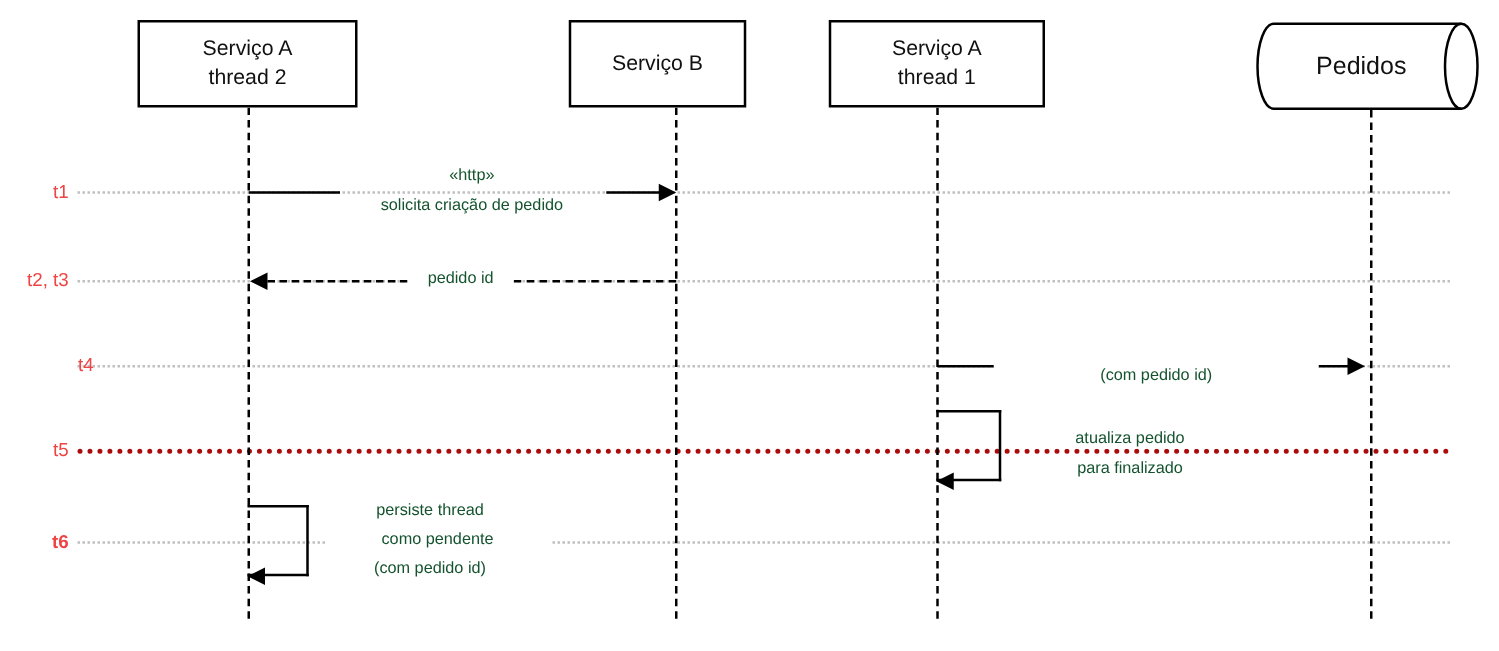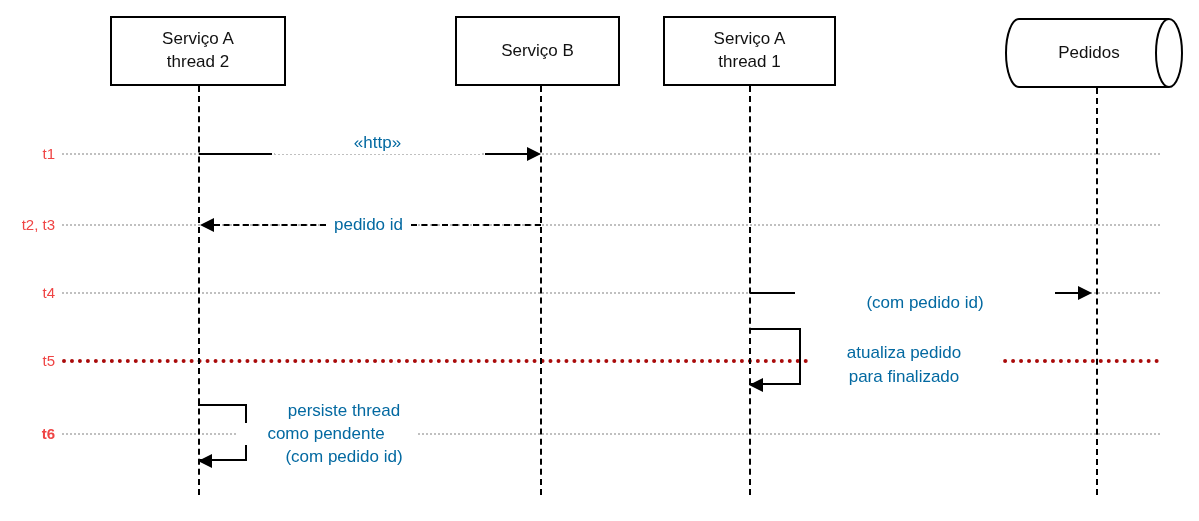--- a/index.html
+++ b/index.html
@@ -9,21 +9,21 @@
   
   .participant{position:absolute;box-sizing:border-box;border:2px solid #000000;background:#ffffff;
     display:flex;flex-direction:column;align-items:center;justify-content:center;
     font-size:17px;color:#111111;line-height:1.35;text-align:center;}
   .participant .pline{display:block;white-space:nowrap;}
 
   
   .db{position:absolute;}
   .db svg{display:block;overflow:visible;}
   .db .dblabel{position:absolute;left:0;right:0;top:0;bottom:0;display:flex;align-items:center;
-    justify-content:center;font-size:17px;color:#111111;}
+    justify-content:center;font-size:20px;color:#111111;}
 
   
   .lifeline{position:absolute;width:0;border-left:2px dashed #000000;}
 
   
   .gridline{position:absolute;height:0;border-top:2px dotted #c0c0c0;}
   .gridline.redline{border-top:4px dotted #aa0b0b;}
 
   
   .tlabel{position:absolute;font-size:15px;color:#ef4444;text-align:right;white-space:nowrap;}
@@ -31,90 +31,91 @@
   
   .msgline{position:absolute;height:0;border-top:2px solid #000000;}
   .msgline.dashed{border-top:2px dashed #000000;}
 
   
   .arrow{position:absolute;width:0;height:0;}
   .arrow.right{border-top:7px solid transparent;border-bottom:7px solid transparent;border-left:14px solid #000000;}
   .arrow.left{border-top:7px solid transparent;border-bottom:7px solid transparent;border-right:14px solid #000000;}
 
   
-  .msglabel{position:absolute;font-size:17px;color:#0369a1;line-height:1.28;white-space:nowrap;background:#ffffff;}
+  .msglabel{position:absolute;font-size:13px;color:#14532d;line-height:1.28;white-space:nowrap;background:#ffffff;}
   .msglabel.center{text-align:center;}
   .msglabel.leftal{text-align:center;}
 
   
   .selfloop{position:absolute;box-sizing:border-box;border:2px solid #000000;border-left:none;background:transparent;}
 </style>
 </head>
 <body>
 
 <div id="canvas">
 
   <div class="gridline" style="left:62px;top:153px;width:1098px;"></div>
   <div class="gridline" style="left:62px;top:224px;width:1098px;"></div>
   <div class="gridline" style="left:62px;top:292px;width:1098px;"></div>
   <div class="gridline redline" style="left:62px;top:359px;width:1098px;"></div>
   <div class="gridline" style="left:62px;top:433px;width:1098px;"></div>
 
   <div class="tlabel" style="left:0px;top:145px;width:55px;">t1</div>
   <div class="tlabel" style="left:0px;top:216px;width:55px;">t2, t3</div>
-  <div class="tlabel" style="left:0px;top:284px;width:55px;">t4</div>
+  <div class="tlabel" style="left:0px;top:284px;width:55px;padding-left:20px;">t4</div>
   <div class="tlabel" style="left:0px;top:352px;width:55px;">t5</div>
   <div class="tlabel" style="left:0px;top:425px;width:55px;font-weight:bold;">t6</div>
 
   <div class="lifeline" style="left:198px;top:86px;height:409px;"></div>
   <div class="lifeline" style="left:540px;top:86px;height:409px;"></div>
   <div class="lifeline" style="left:749px;top:86px;height:409px;"></div>
   <div class="lifeline" style="left:1096px;top:88px;height:407px;"></div>
 
   <div class="participant" style="left:110px;top:16px;width:176px;height:70px;">
     <span class="pline">Serviço A</span>
     <span class="pline">thread 2</span>
   </div>
 
-  <div class="participant" style="left:455px;top:16px;width:165px;height:70px;">
+  <div class="participant" style="left:455px;top:16px;width:142px;height:70px;">
     <span class="pline">Serviço B</span>
   </div>
 
   <div class="participant" style="left:663px;top:16px;width:173px;height:70px;">
     <span class="pline">Serviço A</span>
     <span class="pline">thread 1</span>
   </div>
 
   <div class="db" style="left:1005px;top:18px;width:178px;height:70px;">
     <svg width="178" height="70" viewBox="0 0 178 70">
       <path d="M14,1 L164,1 A13,34 0 0 1 164,69 L14,69 A13,34 0 0 1 14,1 Z" fill="#ffffff" stroke="#000000" stroke-width="2"></path>
       <path d="M164,1 A13,34 0 0 0 164,69" fill="none" stroke="#000000" stroke-width="2"></path>
     </svg>
     <div class="dblabel" style="padding-right:10px;">Pedidos</div>
   </div>
 
   <div class="msgline" style="left:199px;top:153px;width:73px;"></div>
   <div class="msgline" style="left:485px;top:153px;width:46px;"></div>
   <div class="arrow right" style="left:527px;top:147px;"></div>
   <div class="msglabel center" style="left:275px;top:132px;width:205px;">«http»</div>
+  <div class="msglabel center" style="left:245px;top:156px;width:265px;">solicita criação de pedido</div>
 
   <div class="arrow left" style="left:200px;top:218px;"></div>
   <div class="msgline dashed" style="left:214px;top:224px;width:112px;"></div>
   <div class="msgline dashed" style="left:411px;top:224px;width:130px;"></div>
   <div class="msglabel center" style="left:326px;top:214px;width:85px;">pedido id</div>
 
   <div class="msgline" style="left:750px;top:292px;width:60px;"></div>
   <div class="msgline" style="left:1038px;top:292px;width:43px;"></div>
   <div class="arrow right" style="left:1078px;top:286px;"></div>
   <div class="msglabel center" style="left:795px;top:292px;width:260px;">(com pedido id)</div>
 
   <div class="selfloop" style="left:749px;top:328px;width:52px;height:57px;"></div>
   <div class="arrow left" style="left:749px;top:378px;"></div>
   <div class="msglabel leftal" style="left:809px;top:342px;width:190px;">atualiza pedido</div>
   <div class="msglabel leftal" style="left:809px;top:366px;width:190px;">para finalizado</div>
 
   <div class="selfloop" style="left:198px;top:404px;width:49px;height:57px;"></div>
   <div class="arrow left" style="left:198px;top:454px;"></div>
   <div class="msglabel leftal" style="left:254px;top:400px;width:180px;">persiste thread</div>
-  <div class="msglabel leftal" style="left:236px;top:423px;width:180px;">como pendente</div>
+  <div class="msglabel leftal" style="left:260px;top:423px;width:180px;">como pendente</div>
   <div class="msglabel leftal" style="left:254px;top:446px;width:180px;">(com pedido id)</div>
 
 </div>
 
 </body></html>

